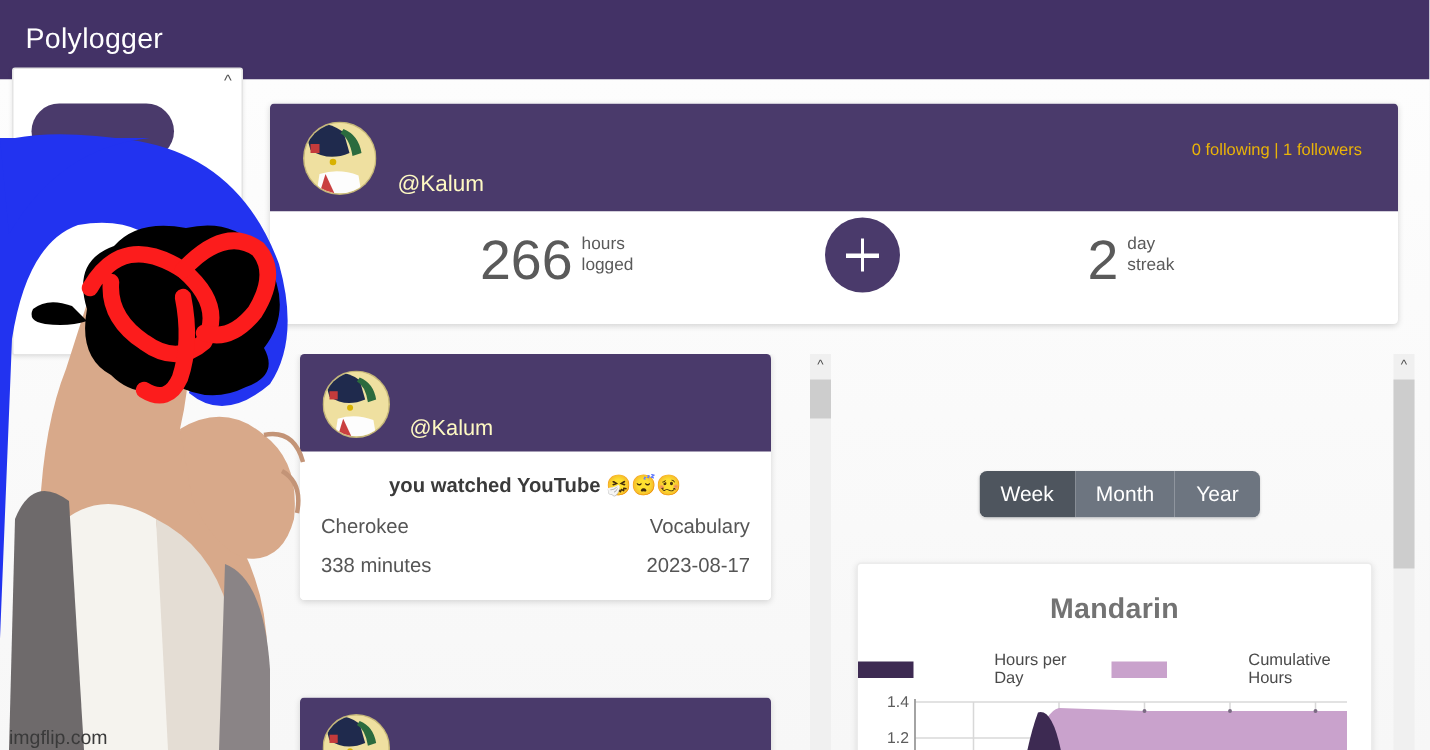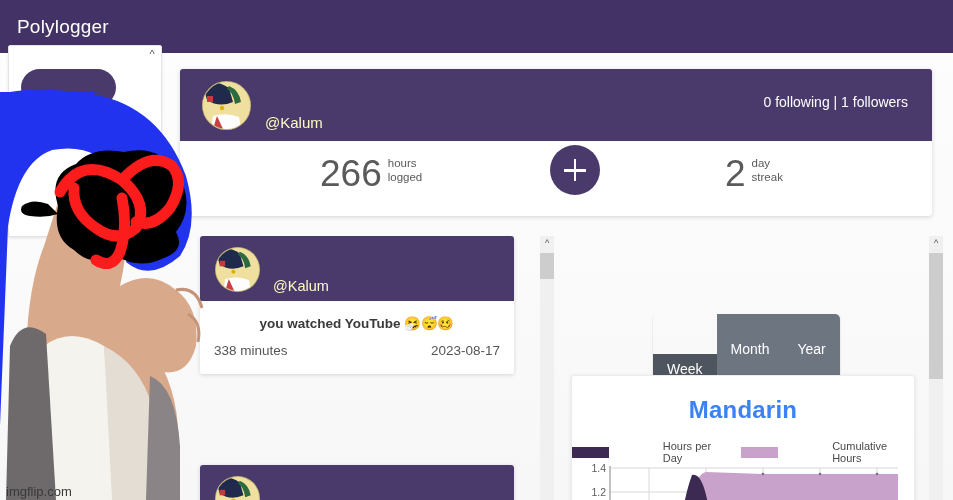--- a/index.html
+++ b/index.html
@@ -57,21 +57,21 @@
     position:absolute;border-radius:50%;overflow:hidden;
     background:#e8d890;border:1px solid rgba(0,0,0,.15);
   }
   .profile-top .avatar{left:22px;top:12px;width:47px;height:47px;}
   .handle{
     position:absolute;color:#fef9c3;font-size:15px;font-weight:400;margin-top:19px;
   }
   .profile-top .handle{left:85px;top:26px;}
   .follow-stats{
     position:absolute;right:24px;top:25px;
-    color:#ffffff;font-size:14px;
+    color:#eab308;font-size:11px;
   }
   .stats-row{
     position:absolute;left:0;top:72px;width:752px;height:53px;
     background:#ffffff;
   }
   .stat{position:absolute;display:flex;align-items:flex-start;}
   .stat .num{
     font-size:37px;color:#5a5a5a;font-weight:400;line-height:40px;
   }
   .stat .unit{
@@ -136,30 +136,30 @@
   .toggle{
     position:absolute;left:653px;top:261px;
     display:flex;border-radius:5px;overflow:hidden;
     box-shadow:0 1px 2px rgba(0,0,0,.18);
   }
   .toggle button{
     border:none;cursor:pointer;color:#ffffff;
     font-family:"Liberation Sans",sans-serif;font-size:14px;
     padding:7px 14px 8px 14px;background:#6d7580;
   }
-  .toggle button.active{background:#4e555e;margin-top:40px;}
+  .toggle button.active{background:#4e555e;}
 
   .chart-card{
     position:absolute;left:571px;top:322px;width:342px;height:178px;
     background:#ffffff;border:1px solid #ececec;border-radius:3px;
     box-shadow:0 1px 4px rgba(0,0,0,.10);
     overflow:hidden;
   }
   .chart-title{
-    text-align:center;color:#3b82f6;font-size:24px;font-weight:bold;
+    text-align:center;color:#737373;font-size:19px;font-weight:bold;
     margin:20px 0 0 0;letter-spacing:.2px;
   }
   .legend{
     display:flex;justify-content:center;align-items:center;gap:10px;
     margin-top:16px;font-size:11px;color:#4a4a4a;
   }
   .legend .sw{display:inline-block;width:46px;height:11px;vertical-align:middle;}
   .legend .sw.dark{background:#3d2a52;}
   .legend .sw.light{background:#c9a2cc;}
   .legend .lbl{margin-right:12px;margin-left:44px;}
@@ -250,20 +250,24 @@
               <circle cx="19" cy="26" r="2.2" fill="#d8b200"></circle>
               <path d="M10 34 Q23 30 36 35 L38 47 L8 47 Z" fill="#fdfdfd"></path>
               <path d="M14 34 L20 47 L10 47 Z" fill="#c94040"></path>
               <rect x="4" y="14" width="6" height="6" fill="#c43b3b"></rect>
             </svg>
           </div>
           <div class="handle">@Kalum</div>
         </div>
         <div class="fc-body">
           <div class="fc-title">you watched YouTube 🤧😴🥴</div>
+          <div class="fc-grid">
+            <span>Cherokee</span>
+            <span>Vocabulary</span>
+          </div>
           <div class="fc-grid last">
             <span>338 minutes</span>
             <span>2023-08-17</span>
           </div>
         </div>
       </div>
 
       <div class="feed-card" style="top:229px;height:70px;">
         <div class="fc-head">
           <div class="avatar">

